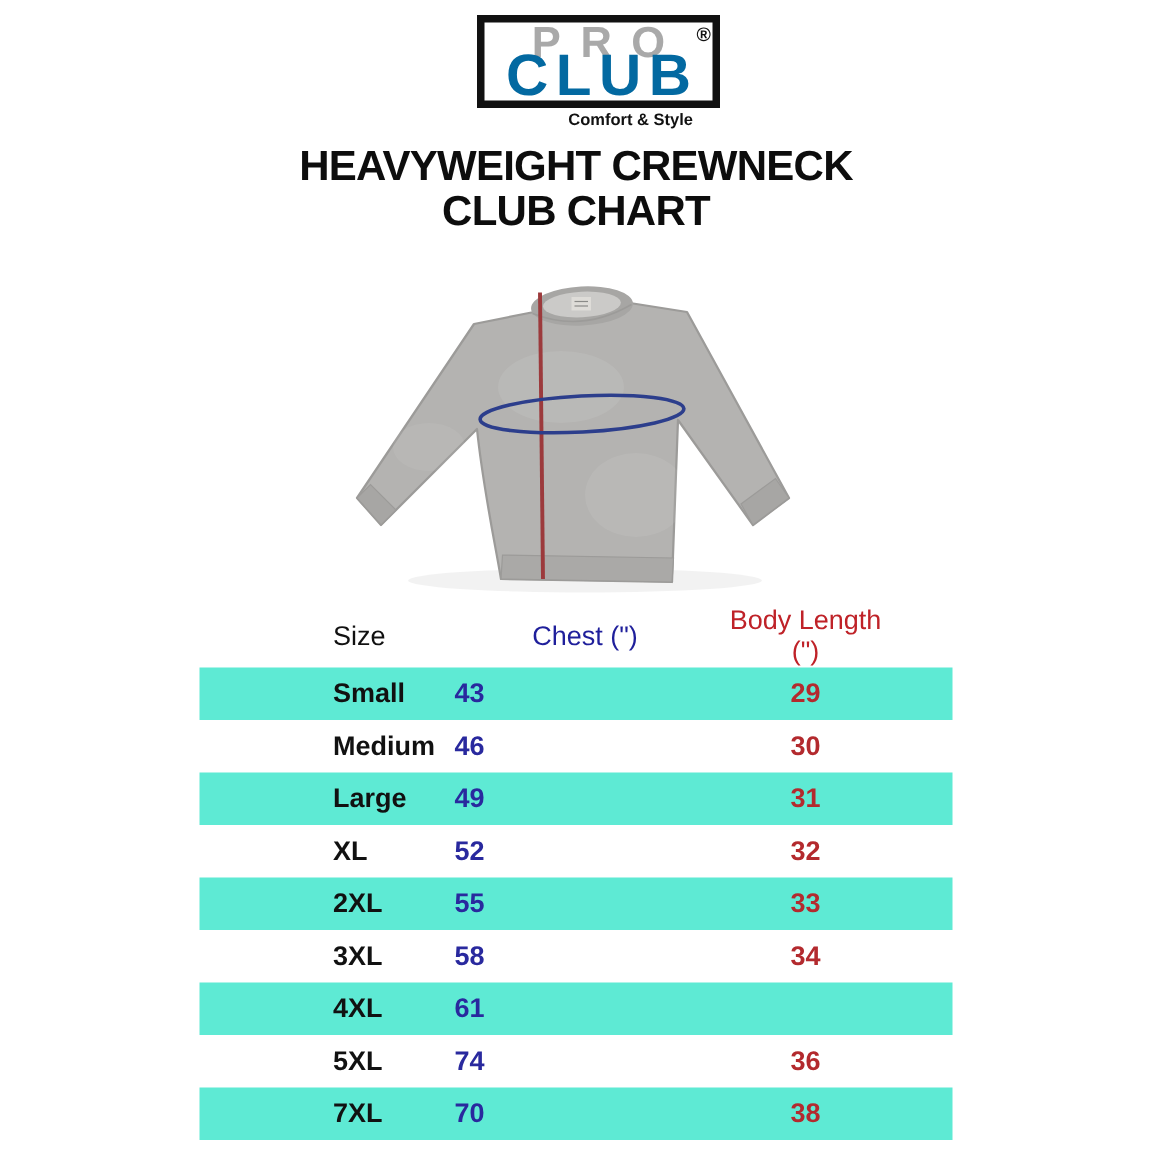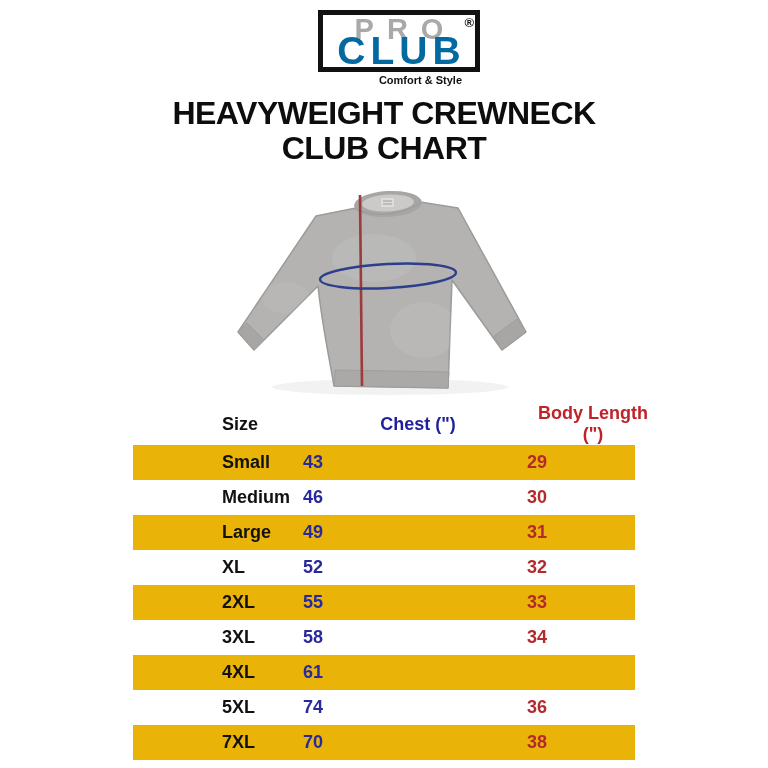--- a/index.html
+++ b/index.html
@@ -61,59 +61,58 @@
     color: #111111;
   }
 
   
   .title {
     position: absolute;
     left: 0; top: 96px;
     width: 768px;
     text-align: center;
     font-weight: bold;
-    font-size: 32px;
+    font-size: 28px;
     letter-spacing: -0.5px;
     color: #0d0d0d;
     line-height: 1.08;
   }
 
   
   .shirt-wrap {
     position: absolute;
     left: 224px; top: 180px;
     width: 320px; height: 220px;
   }
 
   
   .table-header {
     position: absolute;
     left: 133px; top: 403px;
     width: 502px; height: 42px;
     display: grid;
     grid-template-columns: 170px 174px 120px 1fr;
     align-items: center;
-    font-weight: bold;
+    font-weight: normal;
     font-size: 18px;
-    gap: 28px;
   }
   .table-body {
     position: absolute;
     left: 133px; top: 445px;
     width: 502px;
   }
   .trow {
     display: grid;
     grid-template-columns: 170px 174px 120px 1fr;
     align-items: center;
     height: 35px;
     font-weight: bold;
     font-size: 18px;
   }
-  .trow.striped { background: #eab308; }
+  .trow.striped { background: #5eead4; }
   .cell-size  { text-align: left; padding-left: 89px; color: #111111; white-space: nowrap; }
   .cell-chest { text-align: left; color: #29299e; }
   .cell-length{ text-align: center; color: #b32a2e; }
   .th-size    { text-align: left; padding-left: 89px; color: #111111; }
   .th-chest   { text-align: center; color: #1f1f9b; }
   .th-length  { text-align: center; color: #bf2228; }
 </style>
 </head>
 <body>
 

